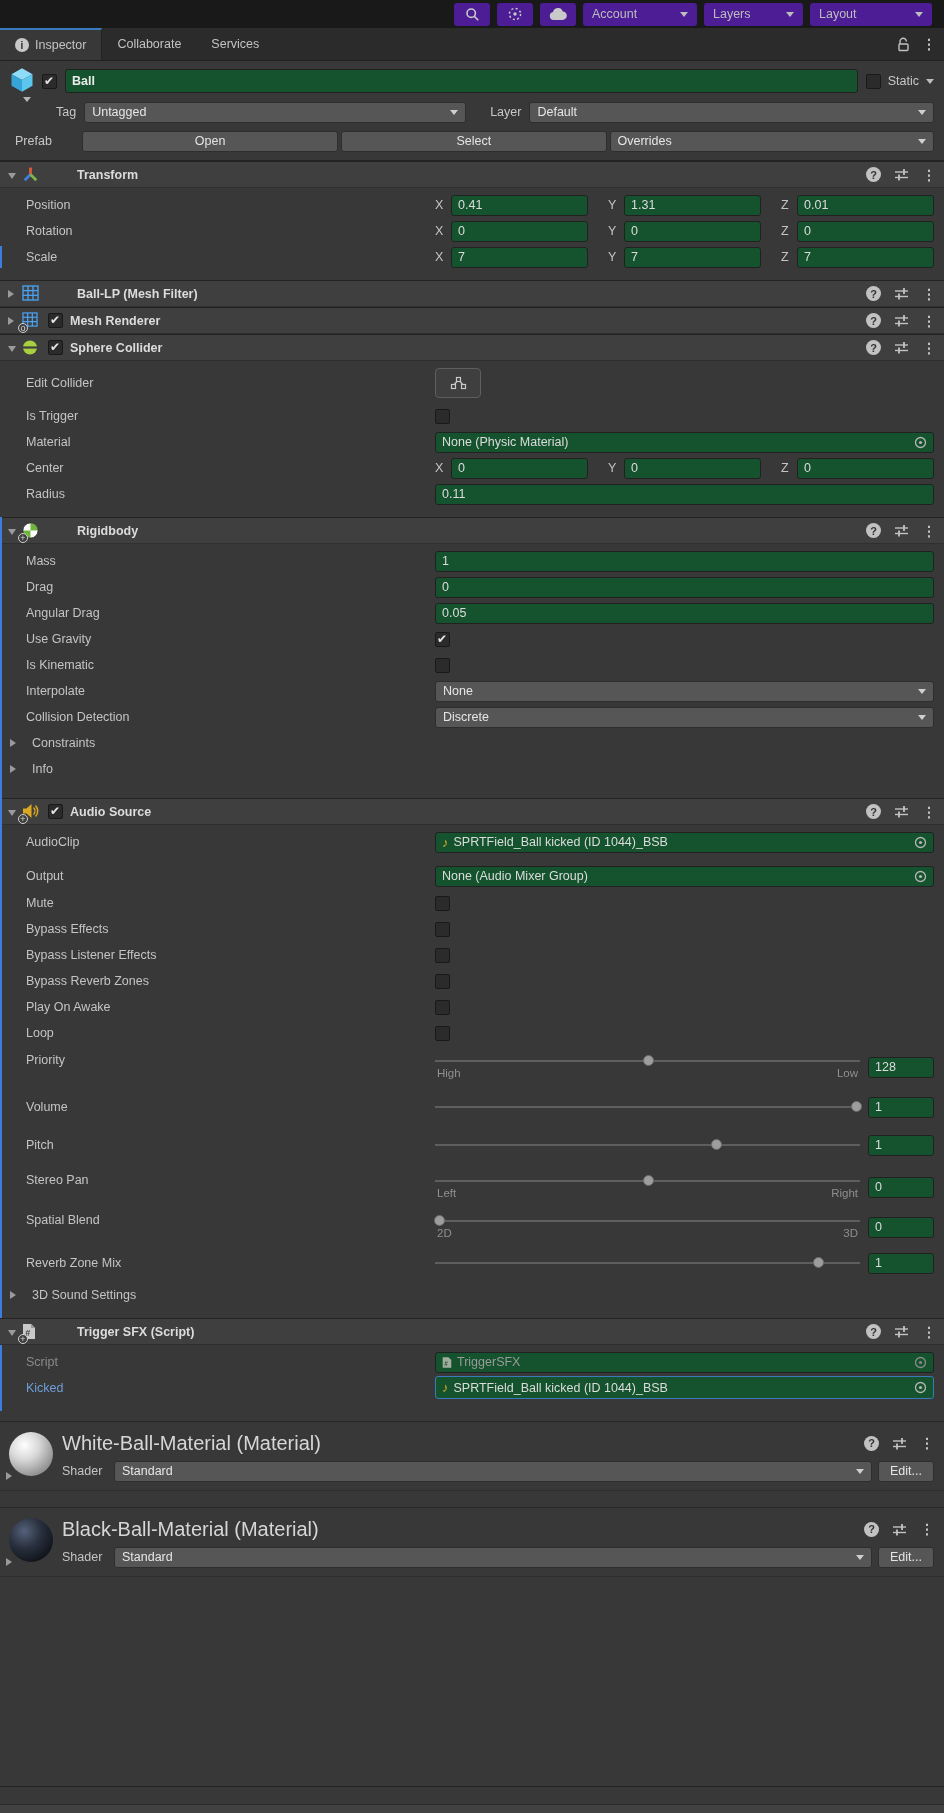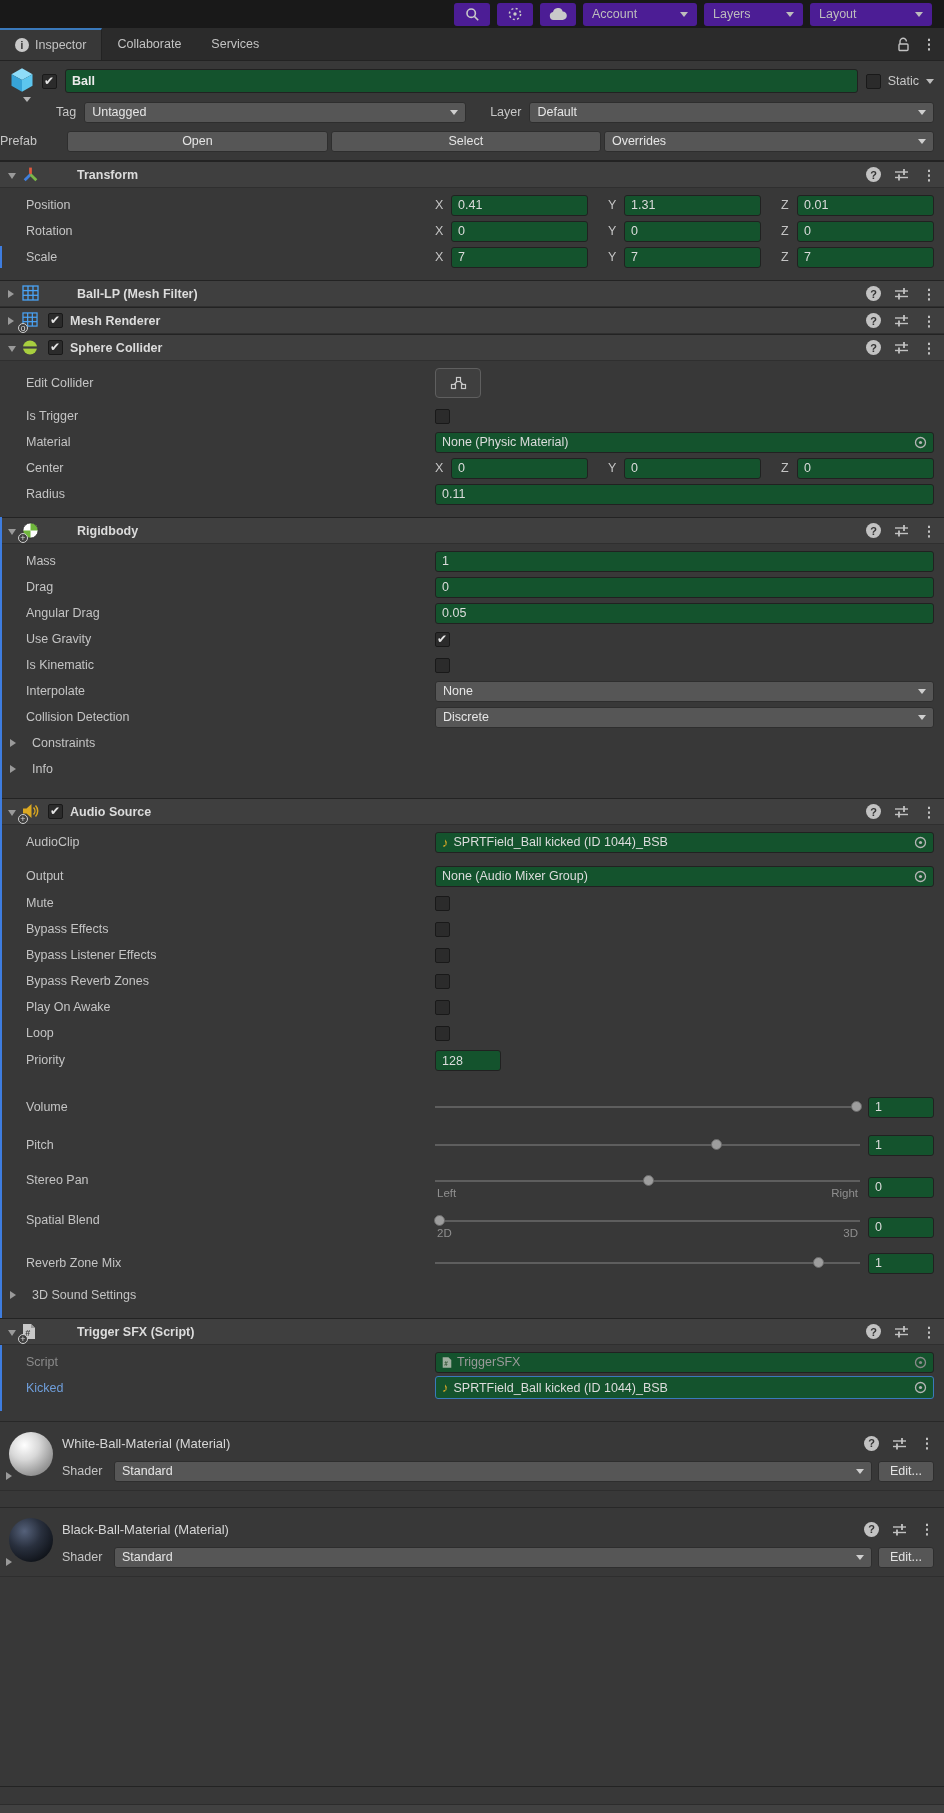--- a/index.html
+++ b/index.html
@@ -38,21 +38,21 @@
   .picker { margin-left:auto; flex:none; display:flex; align-items:center; }
   .note { color:#d9a928; font-size:13px; margin-right:5px; }
   
   .go-block { padding:7px 0 8px 0; border-bottom:1px solid #232323; }
   .go-row1 { display:flex; align-items:center; height:26px; margin:0 10px 7px 8px; }
   .go-cube { width:34px; height:30px; position:relative; flex:none; }
   .go-cube .caret { position:absolute; left:15px; bottom:-6px; border-top-color:#b5b5b5; }
   .go-name { flex:1; margin:0 8px 0 8px; font-weight:bold; color:#eaeaea; height:24px; }
   .static-grp { display:flex; align-items:center; gap:7px; flex:none; }
   .go-row2 { display:flex; align-items:center; height:22px; margin:0 10px 7px 0; padding-left:56px; }
-  .go-row3 { display:flex; align-items:center; height:22px; margin:0 10px 0 0; gap:3px; }
+  .go-row3 { display:flex; align-items:center; height:22px; margin:0 10px 0 0; padding-left:15px; gap:3px; }
   
   .sec { position:relative; }
   .sec-header { height:27px; background:#3f3f3f; border-top:1px solid #232323; border-bottom:1px solid #2f2f2f; display:flex; align-items:center; padding:0 8px 0 8px; }
   .sec-header .fold { width:14px; flex:none; }
   .sec-icon { width:19px; height:18px; margin-right:7px; position:relative; flex:none; }
   .spacer22 { width:22px; flex:none; }
   .sec-title { font-weight:bold; color:#dcdcdc; margin-left:7px; }
   .hicons { margin-left:auto; display:flex; align-items:center; gap:13px; }
   .help { width:15px; height:15px; border-radius:50%; background:#c2c2c2; color:#333; font-weight:bold; font-size:11px; display:flex; align-items:center; justify-content:center; }
   .kebab { color:#c2c2c2; font-size:14px; font-weight:bold; letter-spacing:0; line-height:1; }
@@ -89,21 +89,21 @@
   
   .mat { border-top:1px solid #282828; border-bottom:1px solid #2e2e2e; padding:8px 10px 8px 0; position:relative; }
   .mat-flex { display:flex; }
   .mat-left { width:62px; flex:none; position:relative; display:flex; justify-content:center; }
   .mat-thumb { width:44px; height:44px; border-radius:50%; margin-top:2px; }
   .thumb-white { background: radial-gradient(circle at 35% 30%, #ffffff 0%, #d8d8d8 35%, #9a9a9a 70%, #707070 100%); }
   .thumb-black { background: radial-gradient(circle at 35% 30%, #55617a 0%, #29303e 40%, #0b0e13 85%); }
   .mat-left .tri-r { position:absolute; left:6px; bottom:2px; }
   .mat-right { flex:1; min-width:0; }
   .mat-title-row { display:flex; align-items:center; height:26px; }
-  .mat-title { color:#d6d6d6; font-size:13px; }
+  .mat-title { color:#d6d6d6; font-size:20px; }
   .mat-shader-row { display:flex; align-items:center; height:22px; margin-top:4px; }
   .mat-shader-row .shlabel { width:52px; flex:none; color:#c4c4c4; }
   .mat-shader-row .dd { flex:1; margin-right:6px; }
   .edit-btn { width:56px; flex:none; }
   
   .bottom-line { position:absolute; top:1786px; left:0; right:0; height:1px; background:#232323; }
   .bottom-strip { position:absolute; bottom:0; left:0; right:0; height:9px; background:#414141; border-top:1px solid #2c2c2c; }
   svg { display:block; }
 </style>
 </head>
@@ -596,20 +596,26 @@
     <div class="prow">
         <span class="plabel">Loop</span>
         <div class="pval">
           <span class="cb"></span>
         </div>
       </div>
 
     <div class="prow slider-row has-subs" style="margin-top:6px">
       <span class="plabel">Priority</span>
       <div class="pval">
+        <div class="slider-wrap">
+          <div class="strack"></div>
+          <div class="sthumb" style="left: calc(50% - 5px);"></div>
+          <span class="sub-l">High</span>
+          <span class="sub-r">Low</span>
+        </div>
         <div class="tfield sval">128</div>
       </div>
     </div>
     <div class="prow slider-row" style="margin-top:8px">
       <span class="plabel">Volume</span>
       <div class="pval">
         <div class="slider-wrap">
             <div class="strack"></div>
             <div class="sthumb" style="left: calc(99% - 5px);"></div>
           </div>

